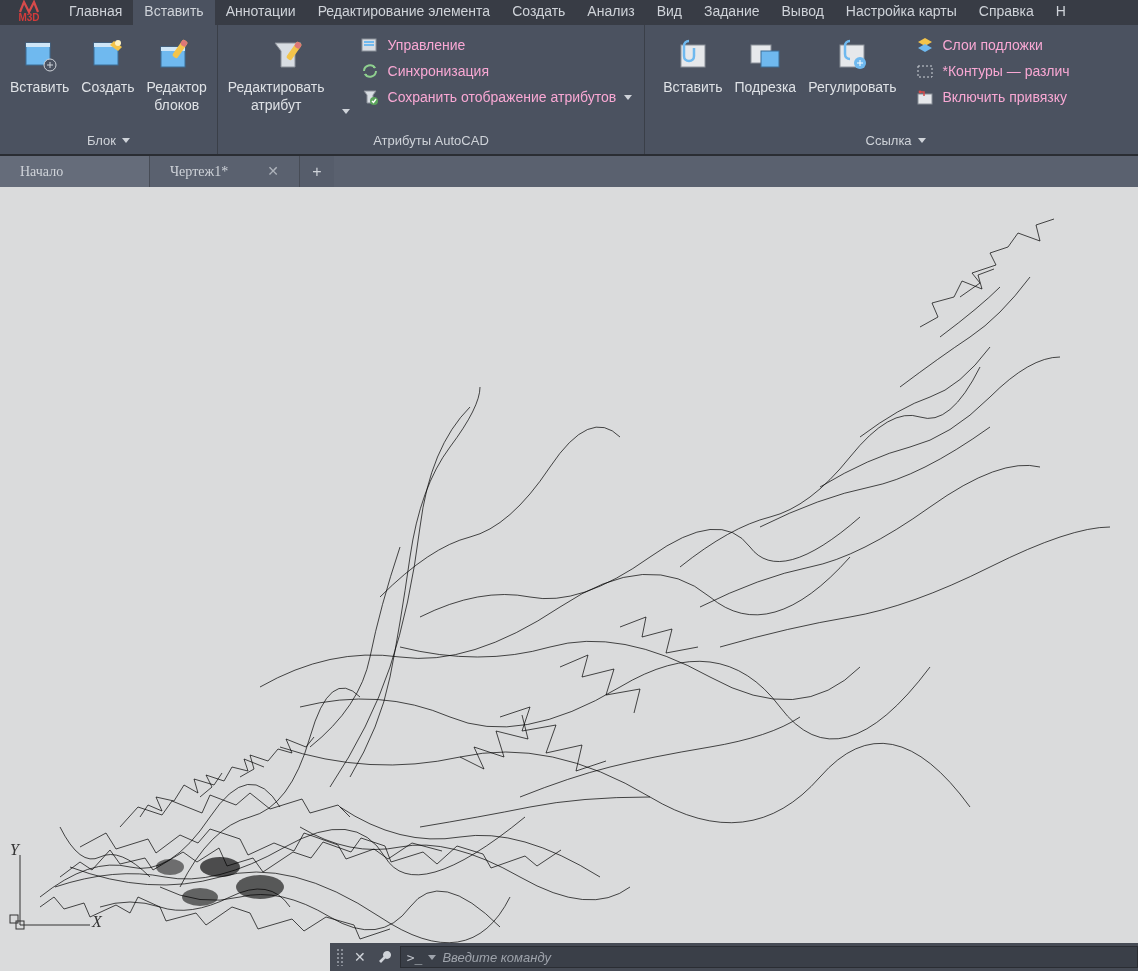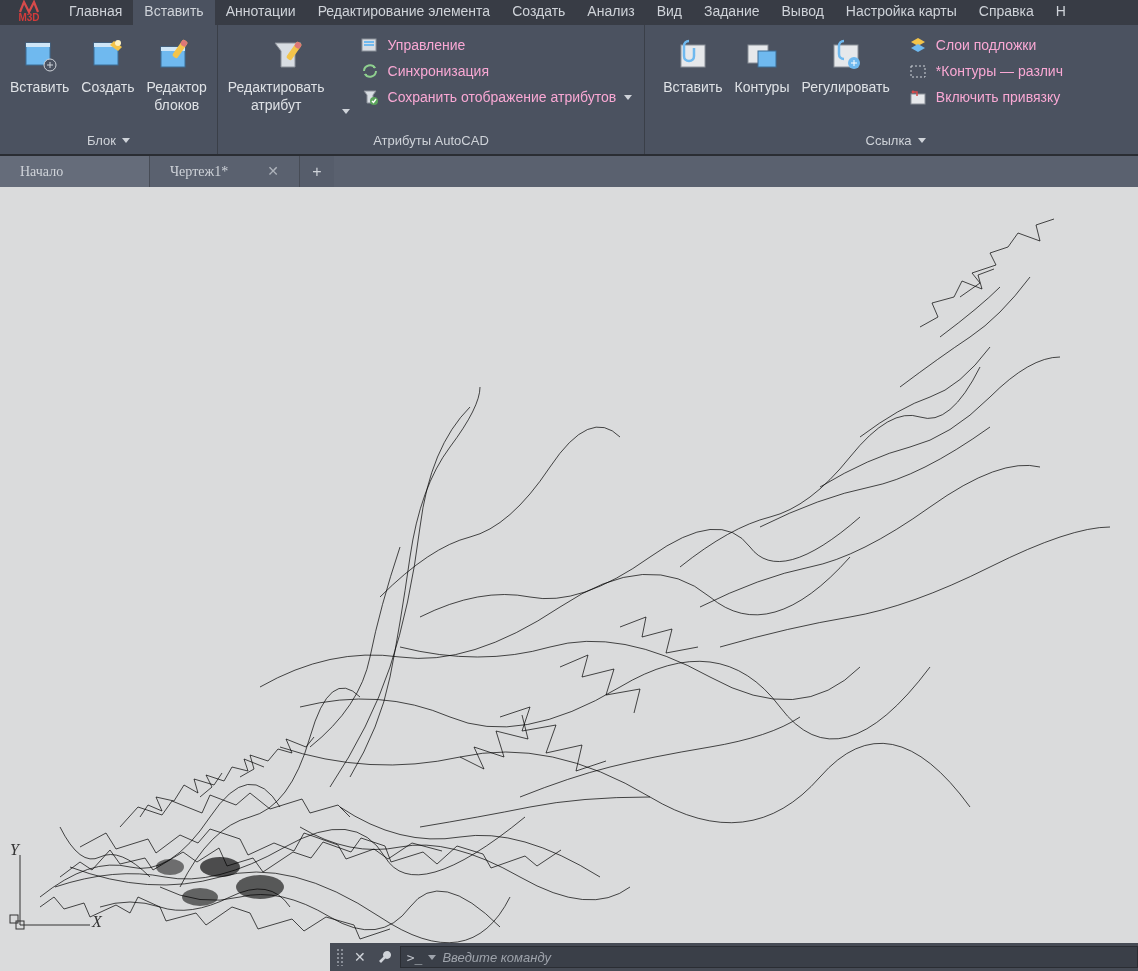--- a/index.html
+++ b/index.html
@@ -265,21 +265,21 @@
         </span>
         <span>Вставить</span>
       </div>
       <div class="big-btn">
         <span class="icon-slot">
           <svg width="40" height="36">
               <rect x="6" y="8" width="20" height="18" fill="#e6e8eb" stroke="#8a8f98"></rect>
               <rect x="16" y="14" width="18" height="16" fill="#6fb9ef" stroke="#3d6d95"></rect>
             </svg>
         </span>
-        <span>Контуры</span>
+        <span>Подрезка</span>
       </div>
       <div class="big-btn">
         <span class="icon-slot">
           <svg width="40" height="36">
               <rect x="8" y="8" width="24" height="22" fill="#e6e8eb" stroke="#8a8f98"></rect>
               <path d="M18 4c-3 0-5 2-5 5v8c0 3 2 5 5 5" fill="none" stroke="#6fb9ef" stroke-width="2.5"></path>
               <circle cx="28" cy="26" r="6" fill="#6fb9ef"></circle>
               <path d="M25 26h6M28 23v6" stroke="#fff"></path>
             </svg>
         </span>

